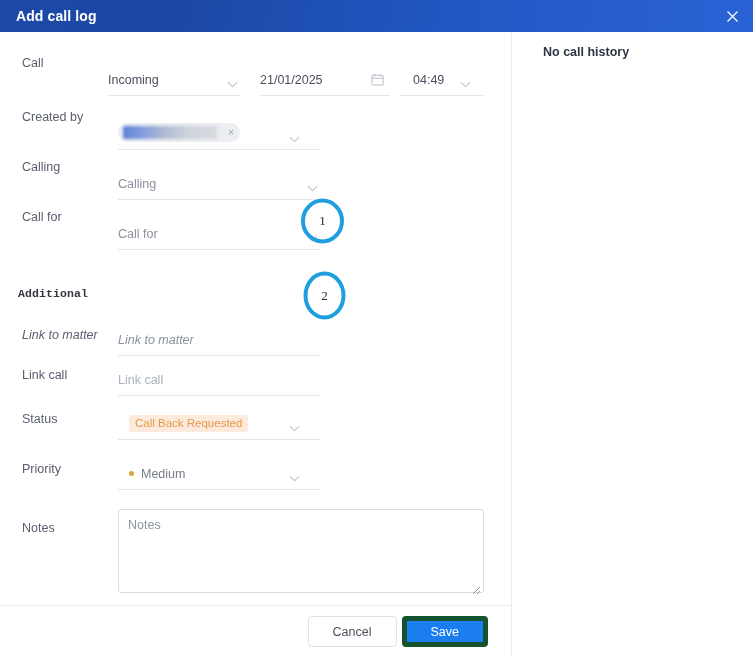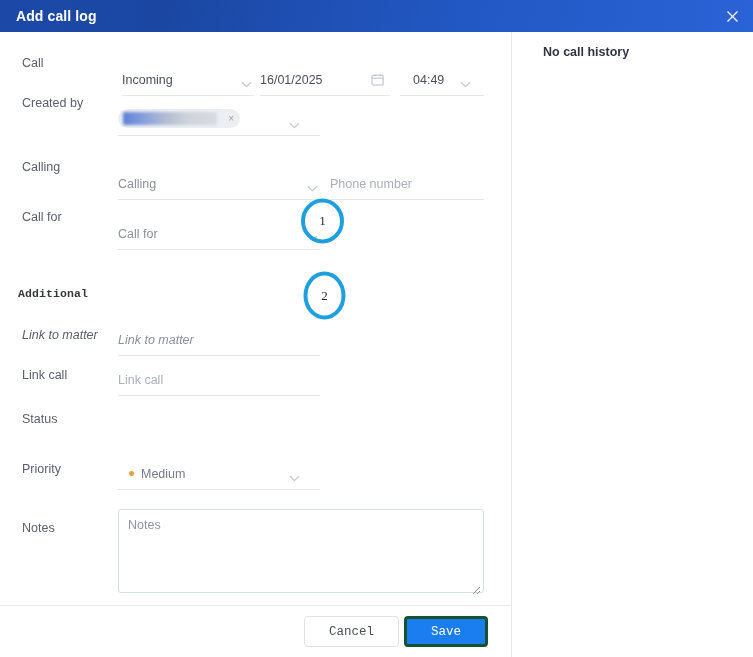--- a/index.html
+++ b/index.html
@@ -263,41 +263,41 @@
     top: 574px;
     width: 511px;
     height: 51px;
     display: flex;
     align-items: center;
     justify-content: flex-end;
     padding-right: 23px;
     box-sizing: border-box;
   }
   .btn {
-    font-family: Liberation Mono, monospace;
+    font-family: Liberation Sans, sans-serif;
     font-size: 12.5px;
     border-radius: 4px;
     height: 31px;
     display: inline-flex;
     align-items: center;
     justify-content: center;
     cursor: pointer;
     box-sizing: border-box;
     padding: 0 24px;
   }
   .btn-cancel {
     background: #ffffff;
     border: 1px solid #dfe2e8;
     color: #4a4f5a;
     margin-right: 5px;
     min-width: 64px;
   }
   .btn-save {
     background: #1a7ef0;
-    border: 3px solid #14532d;
+    border: 5px solid #14532d;
     color: #ffffff;
     min-width: 55px;
   }
 
   
   .annot {
     position: absolute;
     pointer-events: none;
   }
   .annot-num {
@@ -327,52 +327,52 @@
   </div>
 
   <div class="body">
 
     <div class="left-pane">
       <div class="form">
 
         <div class="row" style="top:12px;">
           <div class="row-label">Call</div>
 
-          <div class="field" style="left:122px; top:20px; width:132px;text-align:center;">
+          <div class="field" style="left:108px; top:20px; width:132px;text-align:center;">
             <span class="field-value">Incoming</span>
             <span class="chevron">
               <svg width="11" height="7" viewBox="0 0 11 7">
                   <path d="M1 1.2 L5.5 5.6 L10 1.2" fill="none" stroke="#c4c9d2" stroke-width="1.2"></path>
                 </svg>
             </span>
           </div>
 
           <div class="field plain" style="left:260px; top:20px; width:130px;">
-            <span class="field-value">16/01/2025</span>
+            <span class="field-value">21/01/2025</span>
             <span class="cal-icon">
               <svg width="13" height="13" viewBox="0 0 14 14">
                 <rect x="1" y="2.4" width="12" height="10.6" rx="1.2" fill="none" stroke="#b9bfc9" stroke-width="1.1"></rect>
                 <line x1="1" y1="5.6" x2="13" y2="5.6" stroke="#b9bfc9" stroke-width="1.1"></line>
                 <line x1="4.2" y1="1" x2="4.2" y2="3.6" stroke="#b9bfc9" stroke-width="1.1"></line>
                 <line x1="9.8" y1="1" x2="9.8" y2="3.6" stroke="#b9bfc9" stroke-width="1.1"></line>
               </svg>
             </span>
           </div>
 
           <div class="field" style="left:400px; top:20px; width:84px; justify-content:flex-start;">
             <span class="field-value" style="margin-left:13px;">04:49</span>
             <span class="chevron" style="right:13px;">
               <svg width="11" height="7" viewBox="0 0 11 7">
                   <path d="M1 1.2 L5.5 5.6 L10 1.2" fill="none" stroke="#c4c9d2" stroke-width="1.2"></path>
                 </svg>
             </span>
           </div>
         </div>
 
-        <div class="row" style="top:52px;">
+        <div class="row" style="top:66px;">
           <div class="row-label">Created by</div>
           <div class="field" style="left:118px; top:20px; width:202px;">
             <span class="chip">
               <span class="chip-redact"></span>
               <span class="chip-x">×</span>
             </span>
             <span class="chevron" style="right:20px; top:11px;">
               <svg width="11" height="7" viewBox="0 0 11 7">
                   <path d="M1 1.2 L5.5 5.6 L10 1.2" fill="none" stroke="#c4c9d2" stroke-width="1.2"></path>
                 </svg>
@@ -383,23 +383,20 @@
         <div class="row" style="top:116px;">
           <div class="row-label">Calling</div>
           <div class="field" style="left:118px; top:20px; width:202px;">
             <span class="field-placeholder dark">Calling</span>
             <span class="chevron">
               <svg width="11" height="7" viewBox="0 0 11 7">
                   <path d="M1 1.2 L5.5 5.6 L10 1.2" fill="none" stroke="#c4c9d2" stroke-width="1.2"></path>
                 </svg>
             </span>
           </div>
-          <div class="field plain" style="left:330px; top:20px; width:154px;">
-            <span class="field-placeholder">Phone number</span>
-          </div>
         </div>
 
         <div class="row" style="top:166px;text-align:center;">
           <div class="row-label">Call for</div>
           <div class="field" style="left:118px; top:20px; width:202px;">
             <span class="field-placeholder dark">Call for</span>
             <span class="chevron">
               <svg width="11" height="7" viewBox="0 0 11 7">
                   <path d="M1 1.2 L5.5 5.6 L10 1.2" fill="none" stroke="#c4c9d2" stroke-width="1.2"></path>
                 </svg>
@@ -418,20 +415,28 @@
 
         <div class="row" style="top:324px;">
           <div class="row-label">Link call</div>
           <div class="field plain" style="left:118px; top:8px; width:202px;">
             <span class="field-placeholder">Link call</span>
           </div>
         </div>
 
         <div class="row" style="top:368px;">
           <div class="row-label">Status</div>
+          <div class="field" style="left:118px; top:8px; width:202px;">
+            <span class="status-badge" style="margin-left:11px;">Call Back Requested</span>
+            <span class="chevron" style="right:20px;">
+              <svg width="11" height="7" viewBox="0 0 11 7">
+                  <path d="M1 1.2 L5.5 5.6 L10 1.2" fill="none" stroke="#c4c9d2" stroke-width="1.2"></path>
+                </svg>
+            </span>
+          </div>
         </div>
 
         <div class="row" style="top:418px;">
           <div class="row-label">Priority</div>
           <div class="field" style="left:118px; top:8px; width:202px;text-align:center;">
             <span class="prio">
               <span class="prio-dot"></span>
               <span class="prio-text">Medium</span>
             </span>
             <span class="chevron" style="right:20px;">

